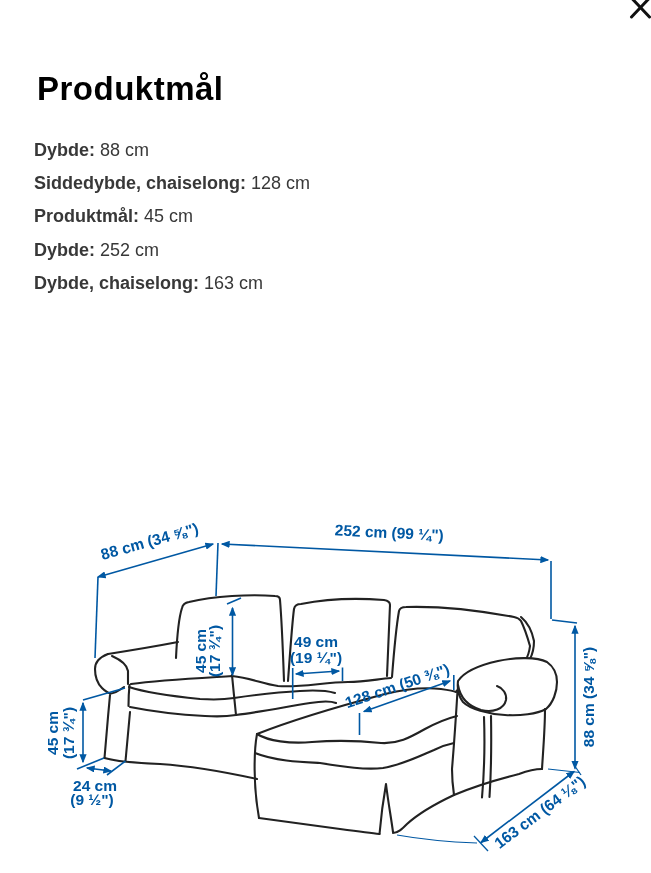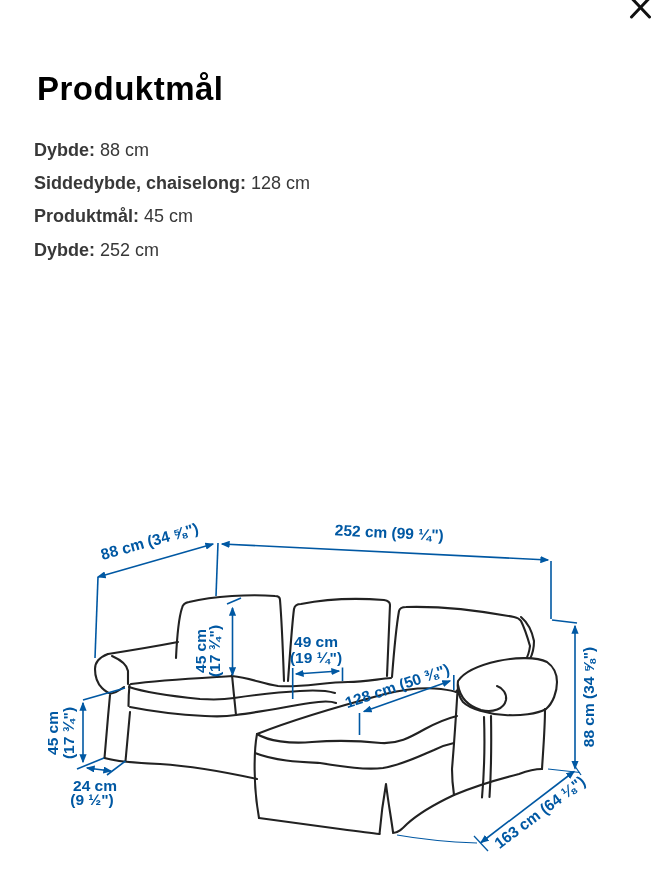--- a/index.html
+++ b/index.html
@@ -14,20 +14,21 @@
   text{font-family:"Liberation Sans",sans-serif;font-weight:bold;fill:#0058a3;}
 </style>
 </head>
 <body>
 <h1>Produktmål</h1>
 <div class="specs">
 <div><b>Dybde:</b> 88 cm</div>
 <div><b>Siddedybde, chaiselong:</b> 128 cm</div>
 <div><b>Produktmål:</b> 45 cm</div>
 <div><b>Dybde:</b> 252 cm</div>
+<div><b>Dybde, chaiselong:</b> 163 cm</div>
 </div>
 <svg width="651" height="873" viewBox="0 0 651 873">
 <defs>
 <marker id="ah" viewBox="0 0 10 8" refX="8.5" refY="4" markerWidth="9" markerHeight="7.2" markerUnits="userSpaceOnUse" orient="auto-start-reverse">
         <path d="M0,0 L10,4 L0,8 z" fill="#0058a3"></path>
       </marker>
 </defs>
 
 <g stroke="#222" stroke-width="2.1" fill="none" stroke-linecap="round" stroke-linejoin="round">
 

